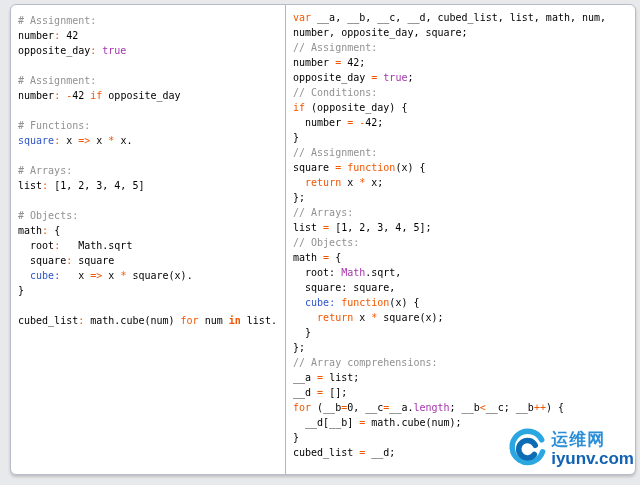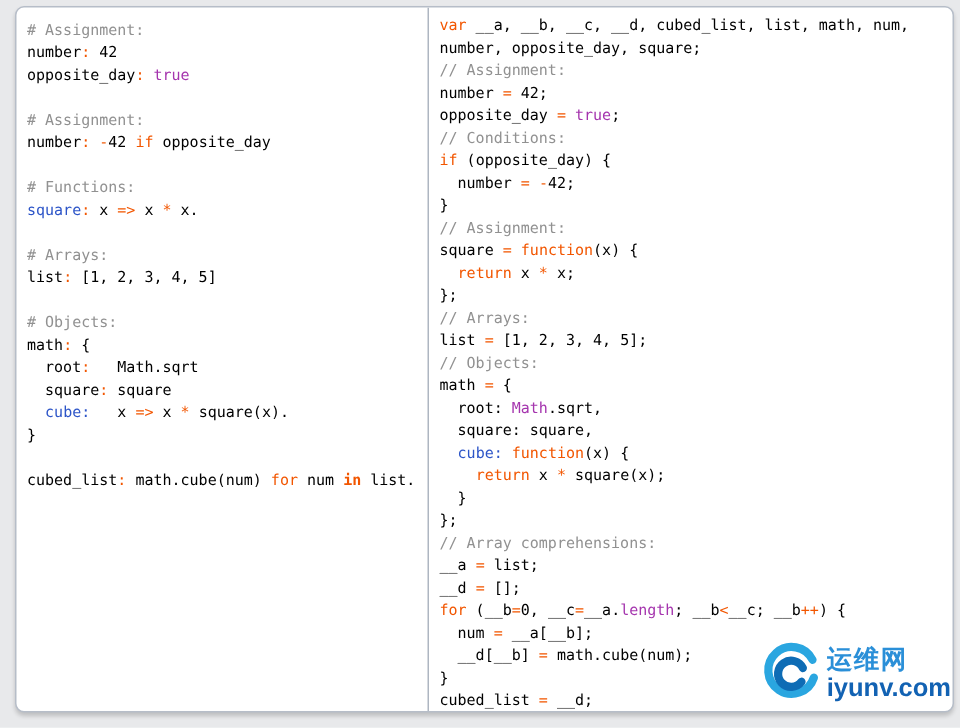--- a/index.html
+++ b/index.html
@@ -121,21 +121,20 @@
       <div class="cl"><span style="color: rgb(0, 0, 0);">  root: </span><span style="color: rgb(165, 53, 174);">Math</span><span style="color: rgb(0, 0, 0);">.sqrt,</span></div>
       <div class="cl"><span style="color: rgb(0, 0, 0);">  square: square,</span></div>
       <div class="cl"><span style="color: rgb(0, 0, 0);">  </span><span style="color: rgb(45, 85, 200);">cube:</span><span style="color: rgb(0, 0, 0);"> </span><span style="color: rgb(242, 86, 0);">function</span><span style="color: rgb(0, 0, 0);">(x) {</span></div>
       <div class="cl"><span style="color: rgb(0, 0, 0);">    </span><span style="color: rgb(242, 86, 0);">return</span><span style="color: rgb(0, 0, 0);"> x </span><span style="color: rgb(242, 86, 0);">*</span><span style="color: rgb(0, 0, 0);"> square(x);</span></div>
       <div class="cl"><span style="color: rgb(0, 0, 0);">  }</span></div>
       <div class="cl"><span style="color: rgb(0, 0, 0);">};</span></div>
       <div class="cl"><span style="color: rgb(145, 145, 145);">// Array comprehensions:</span></div>
       <div class="cl"><span style="color: rgb(0, 0, 0);">__a </span><span style="color: rgb(242, 86, 0);">=</span><span style="color: rgb(0, 0, 0);"> list;</span></div>
       <div class="cl"><span style="color: rgb(0, 0, 0);">__d </span><span style="color: rgb(242, 86, 0);">=</span><span style="color: rgb(0, 0, 0);"> [];</span></div>
       <div class="cl"><span style="color: rgb(242, 86, 0);">for</span><span style="color: rgb(0, 0, 0);"> (__b</span><span style="color: rgb(242, 86, 0);">=</span><span style="color: rgb(0, 0, 0);">0, __c</span><span style="color: rgb(242, 86, 0);">=</span><span style="color: rgb(0, 0, 0);">__a.</span><span style="color: rgb(165, 53, 174);">length</span><span style="color: rgb(0, 0, 0);">; __b</span><span style="color: rgb(242, 86, 0);">&lt;</span><span style="color: rgb(0, 0, 0);">__c; __b</span><span style="color: rgb(242, 86, 0);">++</span><span style="color: rgb(0, 0, 0);">) {</span></div>
-      <div class="cl"><span style="color: rgb(0, 0, 0);">  num </span><span style="color: rgb(242, 86, 0);">=</span><span style="color: rgb(0, 0, 0);"> __a[__b];</span></div>
       <div class="cl"><span style="color: rgb(0, 0, 0);">  __d[__b] </span><span style="color: rgb(242, 86, 0);">=</span><span style="color: rgb(0, 0, 0);"> math.cube(num);</span></div>
       <div class="cl"><span style="color: rgb(0, 0, 0);">}</span></div>
       <div class="cl"><span style="color: rgb(0, 0, 0);">cubed_list </span><span style="color: rgb(242, 86, 0);">=</span><span style="color: rgb(0, 0, 0);"> __d;</span></div>
     </div>
 
   <div class="watermark">
     <svg class="wm-logo" viewBox="0 0 48 48">
       <path d="M 40 14 A 17 17 0 1 0 41 27" fill="none" stroke="#2aa6e0" stroke-width="6" stroke-linecap="round"></path>
       <path d="M 33 20 A 9.5 9.5 0 1 0 32 30" fill="none" stroke="#0e6cb5" stroke-width="6" stroke-linecap="round"></path>
     </svg>

